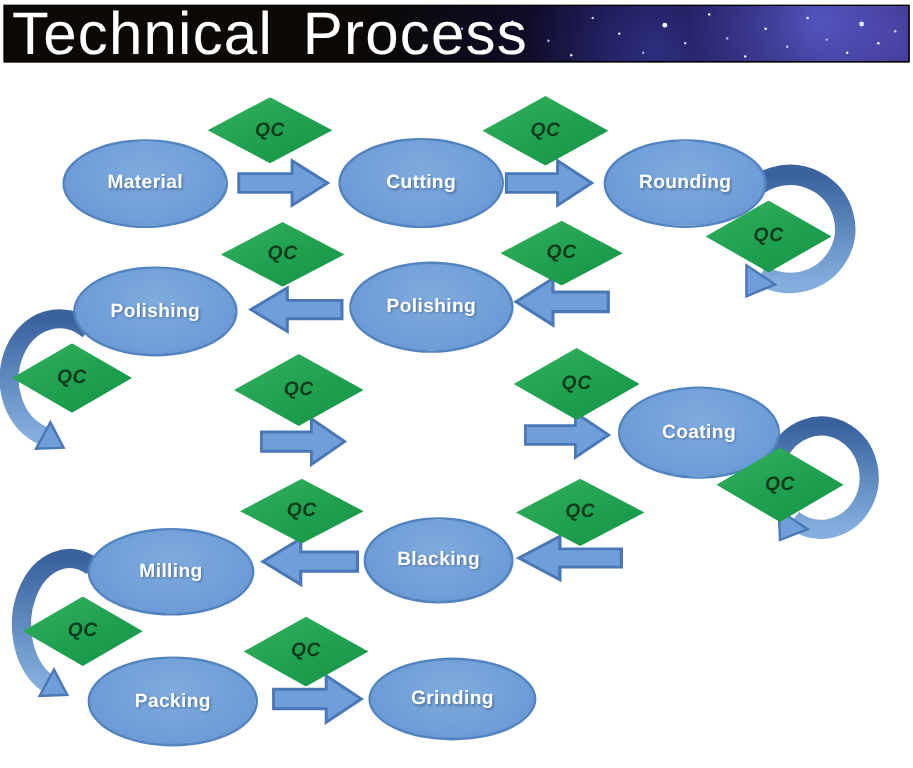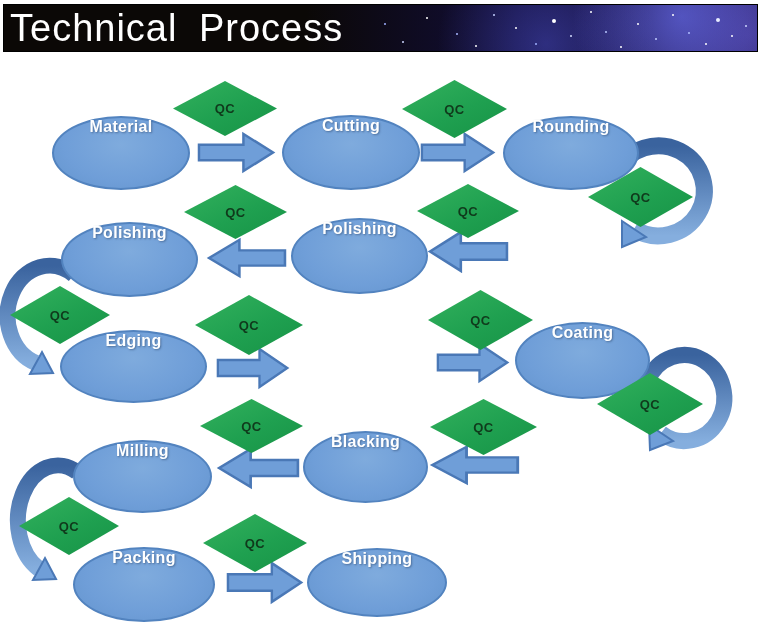--- a/index.html
+++ b/index.html
@@ -24,42 +24,42 @@
       398px 36px 0 0 #cdd6ff, 422px 12px 0 0 #ffffff, 452px 28px 0 0 #aab8ff,
       471px 40px 0 0 #ffffff, 489px 9px  0 0 #c5d0ff, 511px 22px 0 0 #ffffff,
       531px 38px 0 0 #9fb0ff, 549px 15px 0 1px #ffffff, 566px 30px 0 0 #d4dcff,
       586px 6px  0 0 #ffffff, 601px 26px 0 0 #b9c6ff, 616px 41px 0 0 #ffffff,
       633px 18px 0 0 #ffffff, 651px 33px 0 0 #c2ccff, 668px 9px  0 0 #ffffff,
       684px 27px 0 0 #aebcff, 701px 38px 0 0 #ffffff, 713px 14px 0 1px #e8edff,
       727px 30px 0 0 #ffffff, 741px 20px 0 0 #cdd6ff, 380px 18px 0 0 #9fb0ff;
   }
   .title{
     position:absolute;left:6px;top:0;height:46px;line-height:46px;
-    color:#ffffff;font-size:38px;font-weight:400;letter-spacing:1px;word-spacing:10px;
+    color:#ffffff;font-size:50px;font-weight:400;letter-spacing:1px;word-spacing:10px;
     white-space:nowrap;
   }
   
   .node{
     position:absolute;border-radius:50%;
     background:radial-gradient(ellipse at 50% 38%, #7fabdd 0%, #6f9ed8 60%, #6394cd 100%);
     border:2px solid #5283bf;box-sizing:border-box;
-    display:flex;align-items:flex-start;justify-content:center;
+    display:flex;align-items:center;justify-content:center;
   }
   .node span{
     color:#ffffff;font-weight:bold;font-size:16px;letter-spacing:0.3px;
     text-shadow:1px 1px 2px rgba(35,60,95,0.5);
   }
   .diamond{
     position:absolute;
     background:linear-gradient(155deg, #33b15d 0%, #1fa050 55%, #179346 100%);
     clip-path:polygon(50% 0%, 100% 50%, 50% 100%, 0% 50%);
     display:flex;align-items:center;justify-content:center;
   }
   .diamond span{
-    color:#103a1c;font-weight:bold;font-size:13px;letter-spacing:0.5px;
+    color:#103a1c;font-weight:bold;font-size:16px;letter-spacing:0.5px;font-style:italic;
   }
   .arrow-svg{position:absolute;display:block;}
   .curve-svg{position:absolute;display:block;overflow:visible;}
 </style>
 </head>
 <body>
 
 <div class="page">
 
   <div class="header">
@@ -149,39 +149,36 @@
       <span>Rounding</span>
     </div>
 
   <div class="node" style="left:61px;top:222px;width:137px;height:75px">
       <span>Polishing</span>
     </div>
   <div class="node" style="left:291px;top:218px;width:137px;height:76px">
       <span>Polishing</span>
     </div>
 
-  <div class="node" style="left:60px;top:330px;width:147px;height:73px">
-      <span>Edging</span>
-    </div>
   <div class="node" style="left:515px;top:322px;width:135px;height:77px">
       <span>Coating</span>
     </div>
 
   <div class="node" style="left:73px;top:440px;width:139px;height:73px">
       <span>Milling</span>
     </div>
   <div class="node" style="left:303px;top:431px;width:125px;height:72px">
       <span>Blacking</span>
     </div>
 
   <div class="node" style="left:73px;top:547px;width:142px;height:75px">
       <span>Packing</span>
     </div>
   <div class="node" style="left:307px;top:548px;width:140px;height:69px">
-      <span>Shipping</span>
+      <span>Grinding</span>
     </div>
 
   <div class="diamond" style="left:173px;top:81px;width:104px;height:55px">
       <span>QC</span>
     </div>
   <div class="diamond" style="left:402px;top:80px;width:105px;height:58px">
       <span>QC</span>
     </div>
   <div class="diamond" style="left:588px;top:167px;width:105px;height:60px">
       <span>QC</span>

